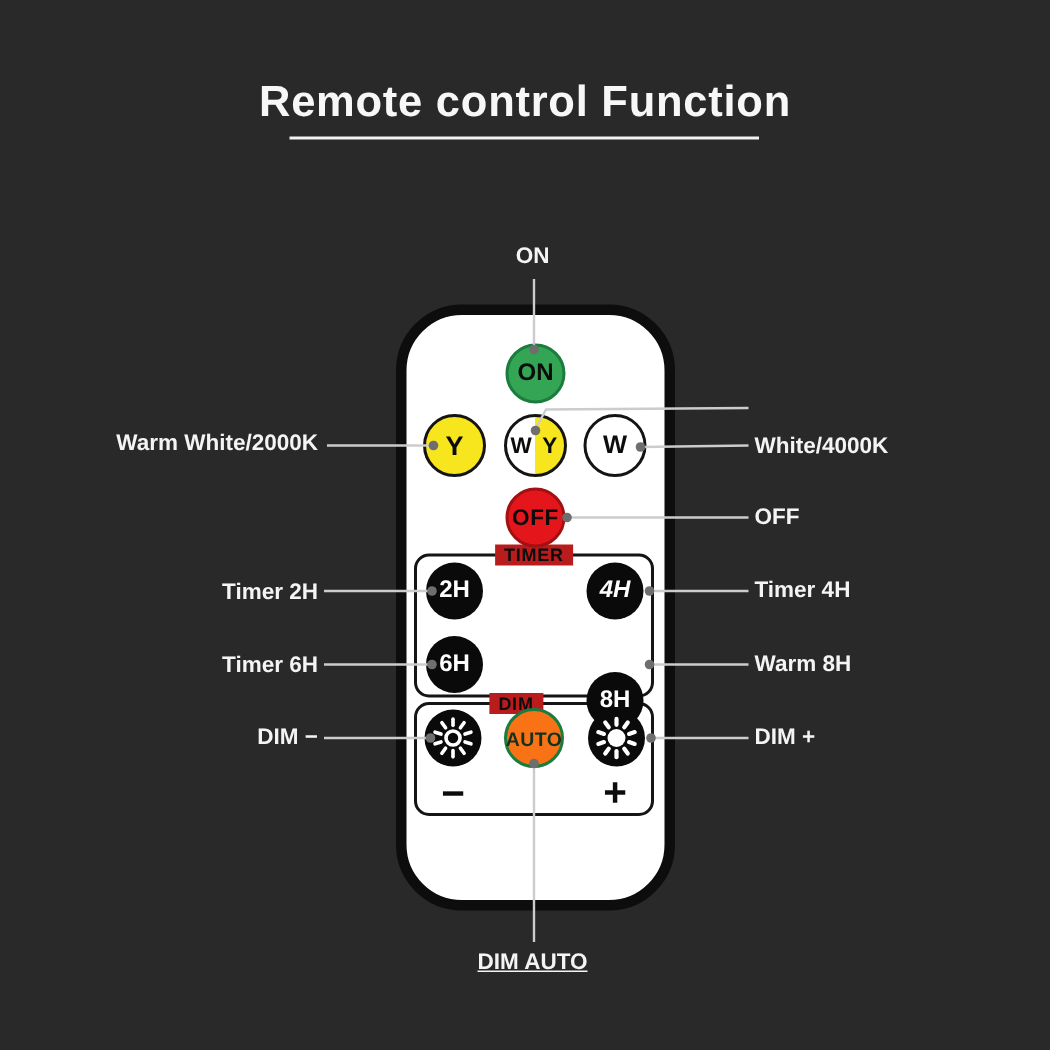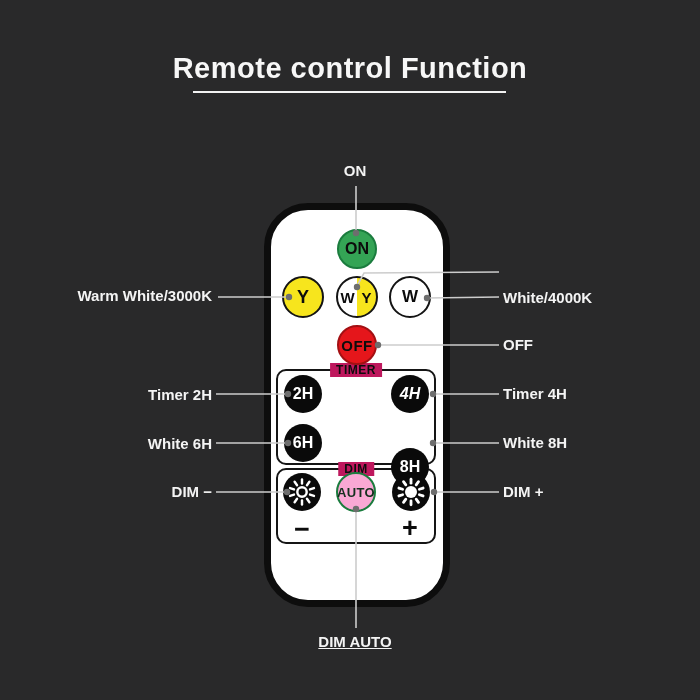--- a/index.html
+++ b/index.html
@@ -26,40 +26,40 @@
     position:absolute;left:264px;top:203px;width:186px;height:404px;
     box-sizing:border-box;background:#ffffff;border:7px solid #0d0d0d;border-radius:44px;
     z-index:1;
   }
   .group-box{
     position:absolute;box-sizing:border-box;border:2px solid #151515;border-radius:10px;
     background:transparent;z-index:2;
   }
   .group-chip{
     position:absolute;transform:translate(-50%,-50%);
-    background:#be185d;padding:0 6px;color:#0c0c0c;
+    background:#b91c1c;padding:0 6px;color:#0c0c0c;
     font-size:12px;font-weight:700;letter-spacing:.5px;z-index:3;white-space:nowrap;
   }
 
   .btn{
     position:absolute;border-radius:50%;box-sizing:border-box;
     display:flex;align-items:center;justify-content:center;
     font-weight:700;color:#0c0c0c;z-index:3;cursor:default;
   }
   .btn.green{background:#34a455;border:2px solid #1b7c3e;font-size:16px;}
   .btn.yellow{background:#f7e51d;border:2px solid #141414;font-size:18px;}
   .btn.white{background:#ffffff;border:2px solid #141414;font-size:17px;}
   .btn.mix{
     background:linear-gradient(90deg,#ffffff 0 50%,#f7e51d 50% 100%);
     border:2px solid #141414;font-size:15px;
   }
   .btn.mix .half{flex:1;text-align:center;}
   .btn.red{background:#e5161b;border:2px solid #a31013;font-size:15px;letter-spacing:.5px;}
   .btn.black{background:#0a0a0a;color:#ffffff;font-size:16px;text-align:right;}
-  .btn.auto{background:#f9a8d4;border:2px solid #1b7c3e;font-size:13px;color:#14301e;letter-spacing:.3px;}
+  .btn.auto{background:#f97316;border:2px solid #1b7c3e;font-size:13px;color:#14301e;letter-spacing:.3px;}
 
   .sym{
     position:absolute;z-index:3;color:#0c0c0c;font-weight:700;font-size:27px;
     text-align:center;line-height:30px;
   }
 
   .callout{
     position:absolute;color:#f4f4f4;font-size:15px;font-weight:700;
     white-space:nowrap;z-index:4;line-height:18px;
   }
@@ -77,37 +77,37 @@
 </style>
 </head>
 <body>
 
 <div id="stage">
 
   <h1 class="page-title">Remote control Function</h1>
   <div class="title-underline"></div>
 
   <div class="callout center" style="left:355px;top:162px;">ON</div>
-  <div class="callout left" style="top:287px;">Warm White/3000K</div>
+  <div class="callout left" style="top:287px;">Warm White/2000K</div>
   <div class="callout left" style="top:386px;">Timer 2H</div>
-  <div class="callout left" style="top:435px;">White 6H</div>
+  <div class="callout left" style="top:435px;">Timer 6H</div>
   <div class="callout left" style="top:483px;">DIM −</div>
   <div class="callout right" style="top:289px;">White/4000K</div>
   <div class="callout right" style="top:336px;">OFF</div>
   <div class="callout right" style="top:385px;">Timer 4H</div>
-  <div class="callout right" style="top:434px;">White 8H</div>
+  <div class="callout right" style="top:434px;">Warm 8H</div>
   <div class="callout right" style="top:483px;">DIM +</div>
   <div class="callout center" style="left:355px;top:633px;text-decoration:underline;">DIM AUTO</div>
 
   <div class="remote"></div>
 
   <div class="group-box" style="left:276px;top:369px;width:160px;height:96px;"></div>
   <div class="group-chip" style="left:356px;top:370px;">TIMER</div>
   <div class="group-box" style="left:276px;top:468px;width:160px;height:76px;"></div>
-  <div class="group-chip" style="left:356px;top:469px;">DIM</div>
+  <div class="group-chip" style="left:344px;top:469px;">DIM</div>
 
   <div class="btn green" style="left:337px;top:229px;width:40px;height:40px;">ON</div>
 
   <div class="btn yellow" style="left:282px;top:276px;width:42px;height:42px;">Y</div>
 
   <div class="btn mix" style="left:336px;top:276px;width:42px;height:42px;">
     <span class="half">W</span>
     <span class="half">Y</span>
   </div>
 

